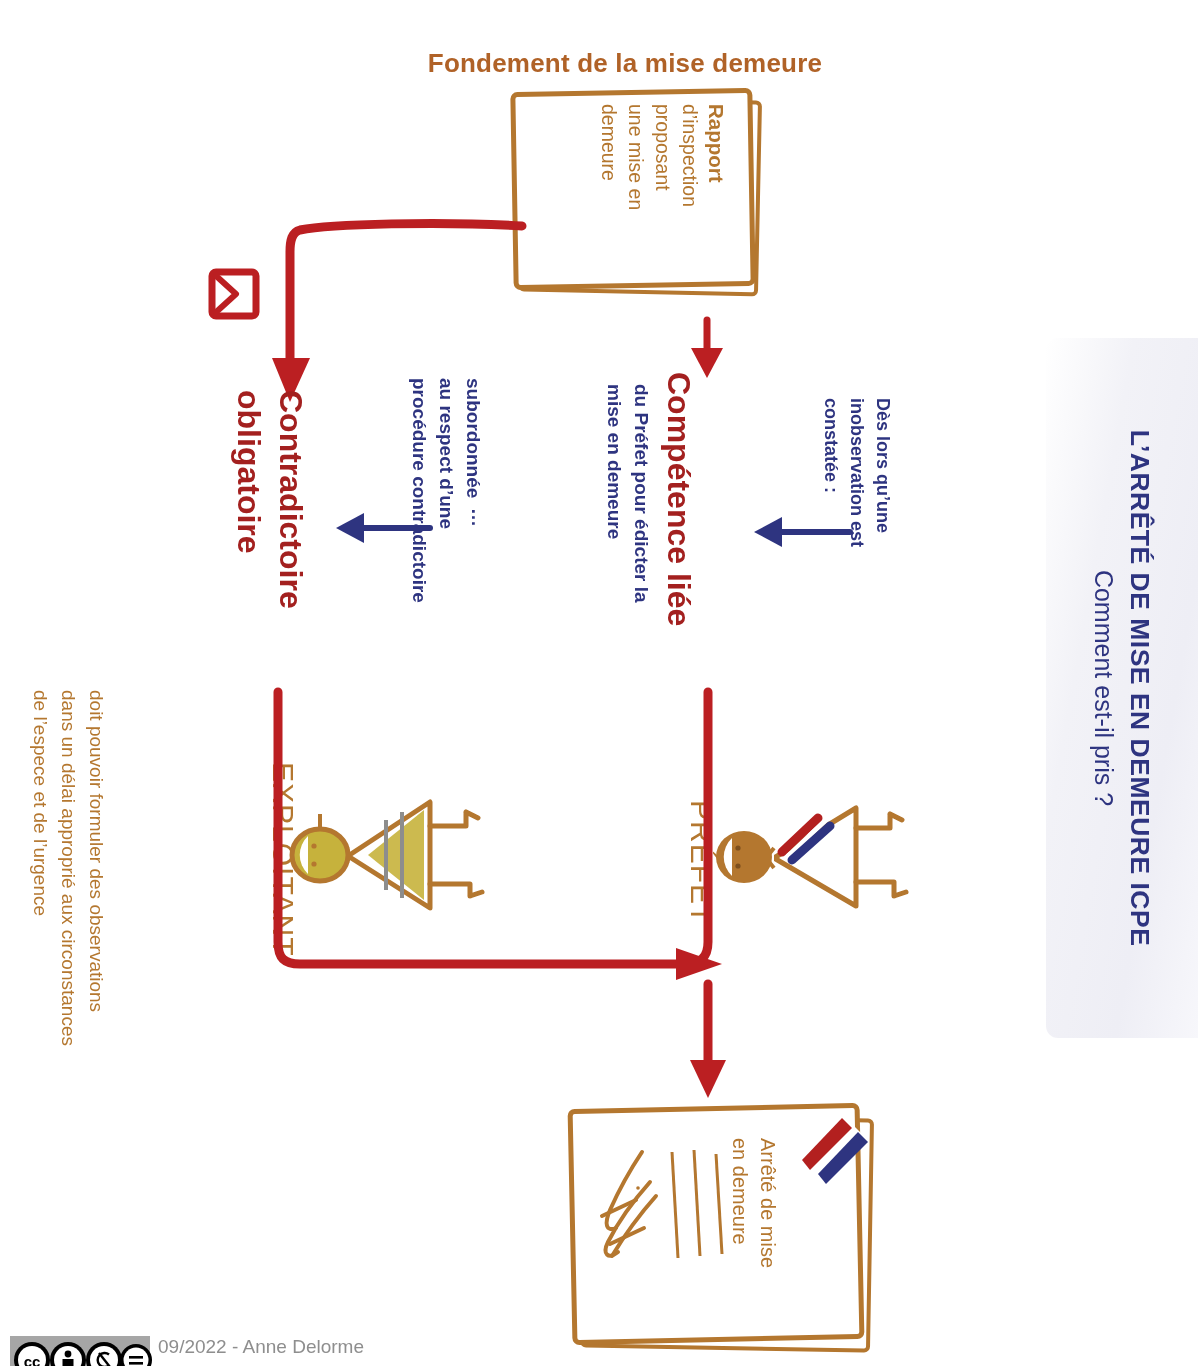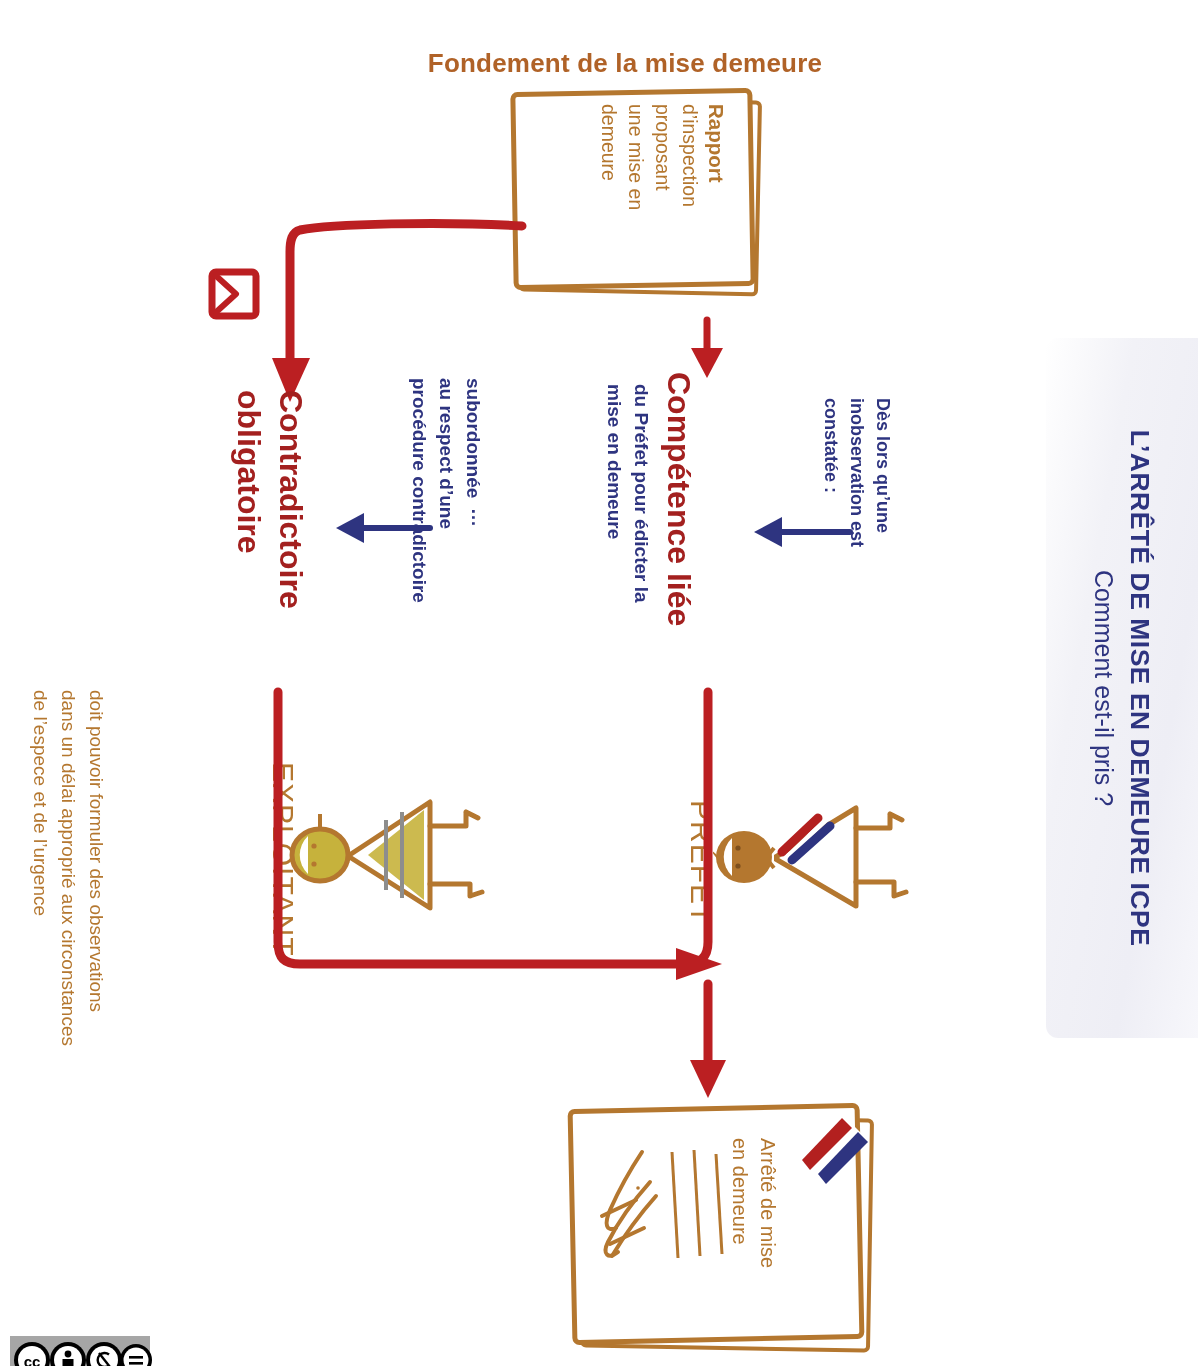--- a/index.html
+++ b/index.html
@@ -338,16 +338,17 @@
 
       <g fill="#000000">
         <rect x="119" y="20" width="14" height="2.6"></rect>
         <rect x="119" y="26" width="14" height="2.6"></rect>
       </g>
       <text x="58" y="48" font-family="'Liberation Sans',sans-serif" font-size="11" font-weight="bold" fill="#ffffff" text-anchor="middle">BY</text>
       <text x="94" y="48" font-family="'Liberation Sans',sans-serif" font-size="11" font-weight="bold" fill="#ffffff" text-anchor="middle">NC</text>
       <text x="126" y="48" font-family="'Liberation Sans',sans-serif" font-size="11" font-weight="bold" fill="#ffffff" text-anchor="middle">ND</text>
     </svg>
     <div id="credit-lines">
+      <div>09/2022 - Anne Delorme</div>
     </div>
   </div>
 
 </div>
 
 </body></html>

